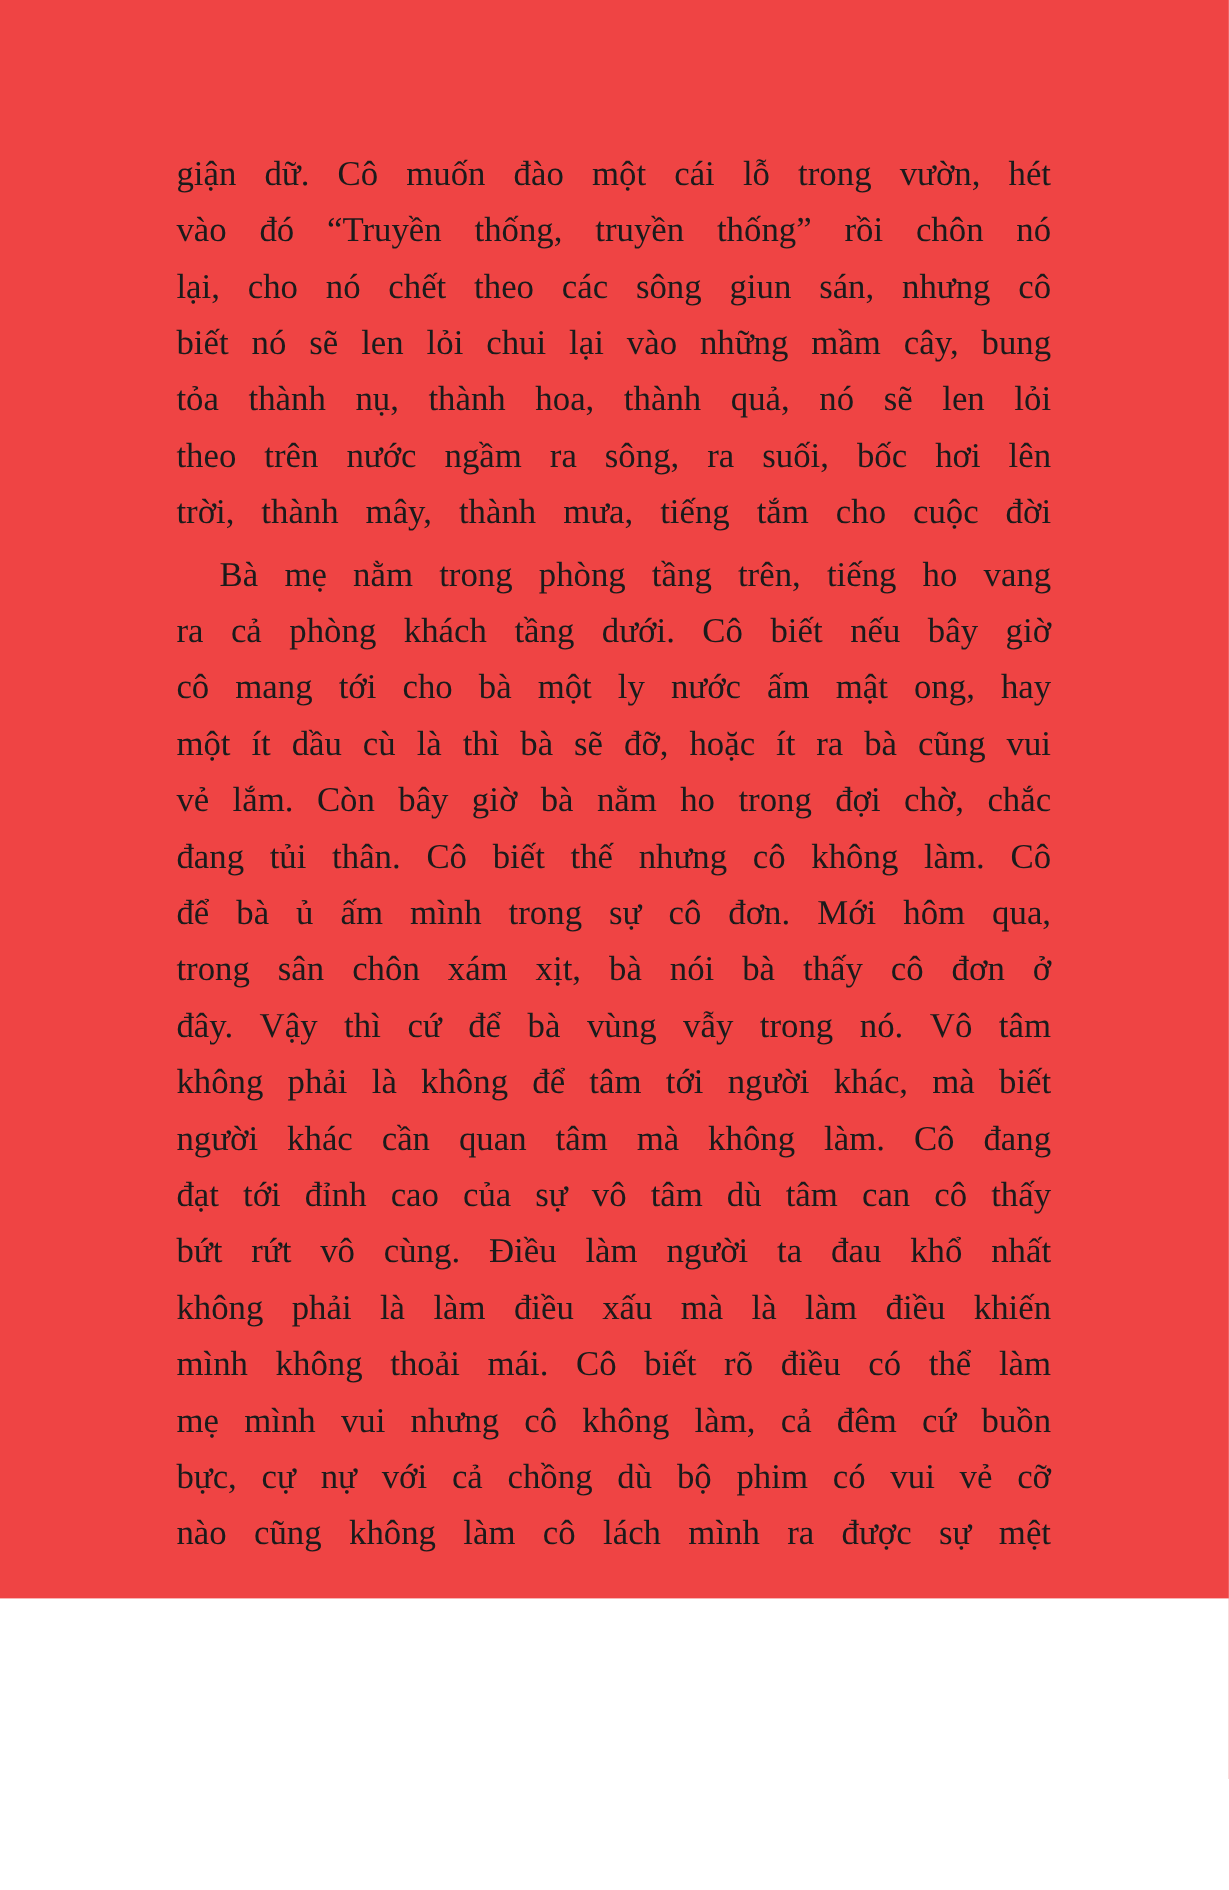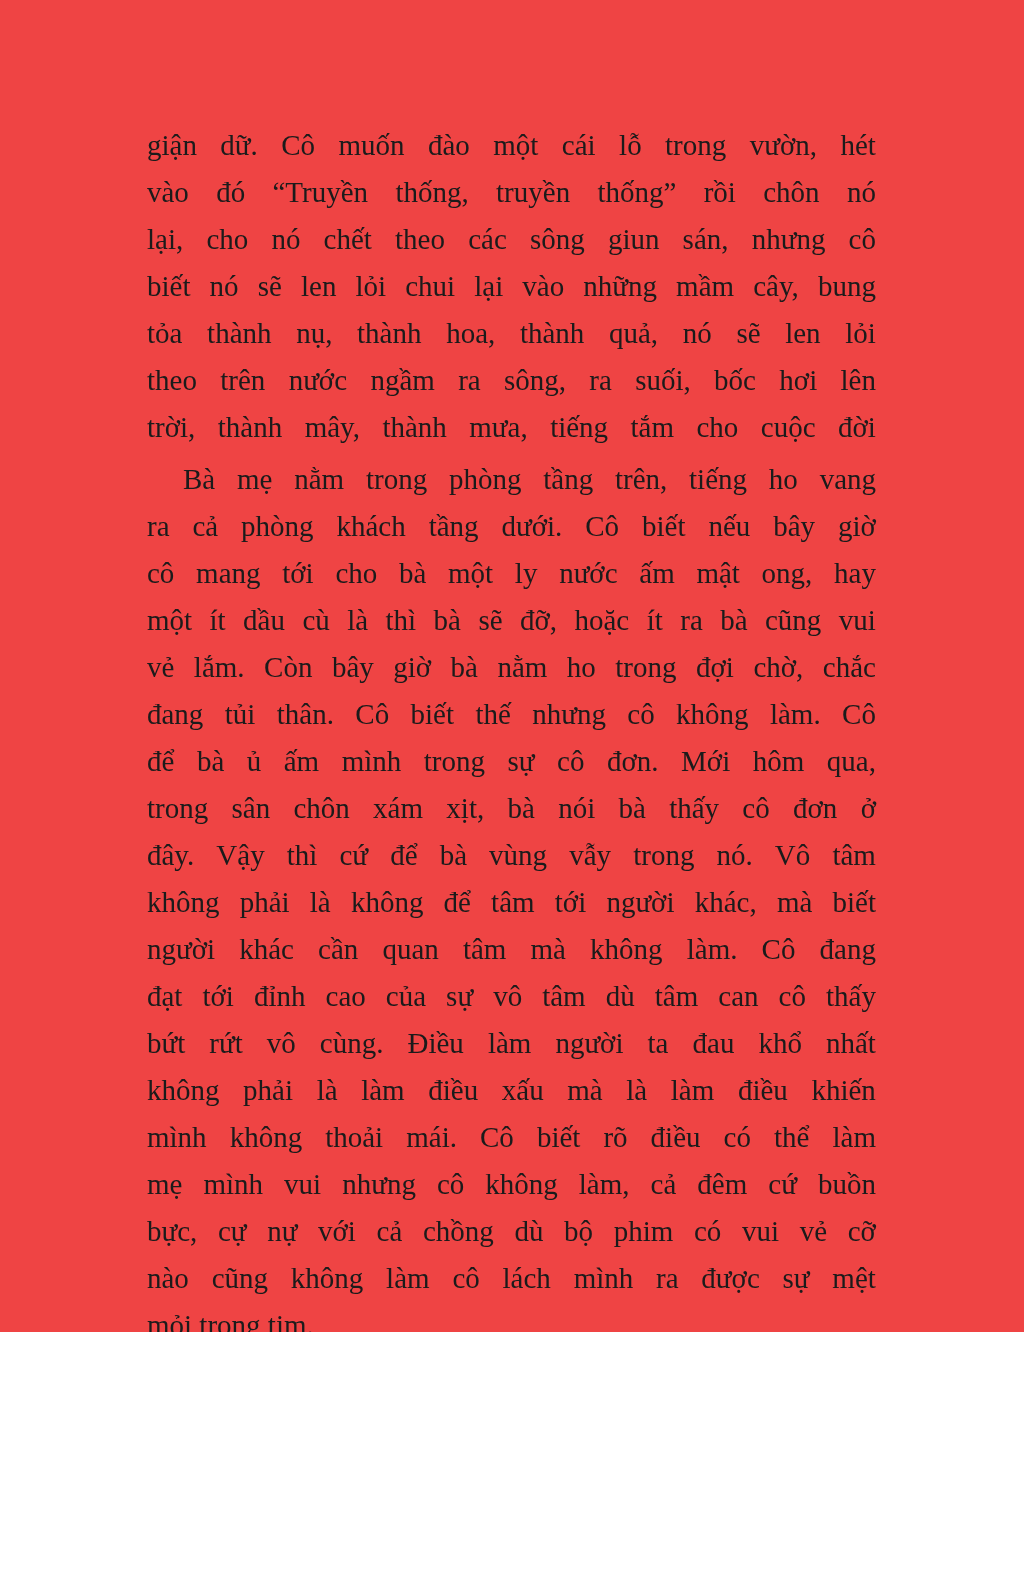--- a/index.html
+++ b/index.html
@@ -398,21 +398,20 @@
           <span>không</span>
           <span>làm</span>
           <span>cô</span>
           <span>lách</span>
           <span>mình</span>
           <span>ra</span>
           <span>được</span>
           <span>sự</span>
           <span>mệt</span>
         </div>
-        <div class="line lastline">mỏi trong tim.</div>
       </div>
     </div>
 
   <div class="footer">
     <span class="footer-title">Rau muống ngoài vườn</span>
     <span class="footer-page">123</span>
   </div>
 
 </div>
 

